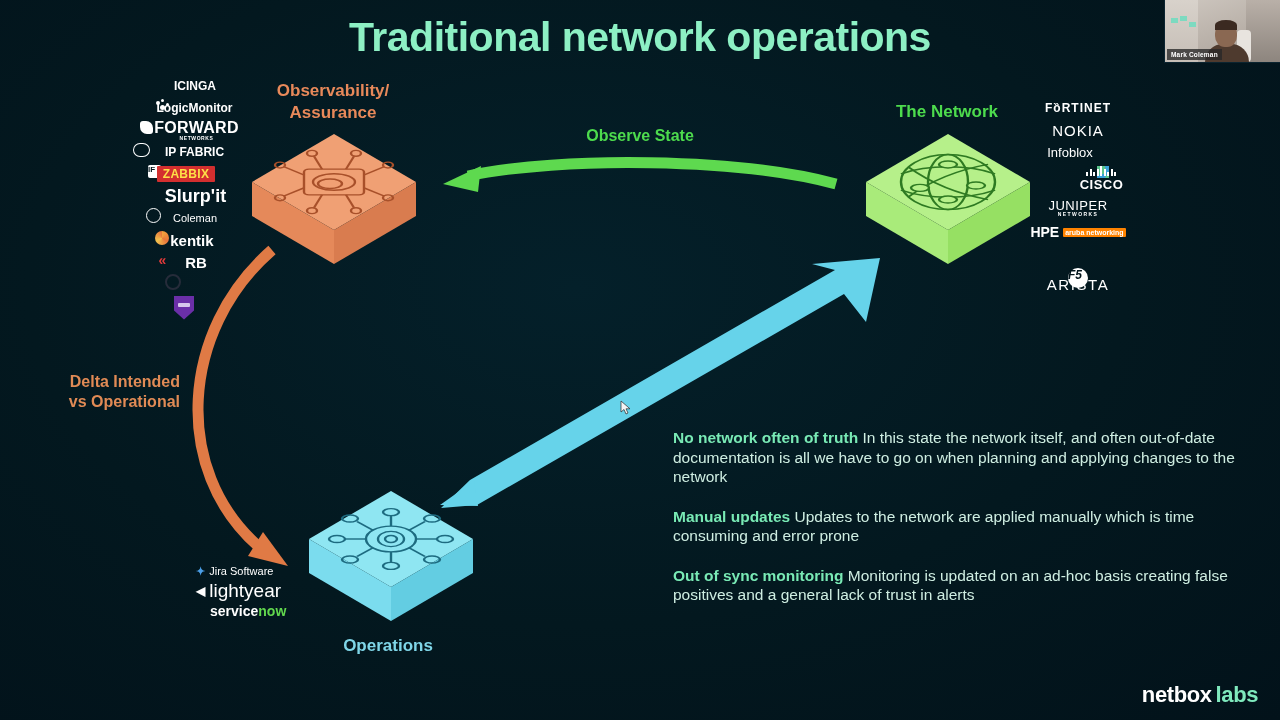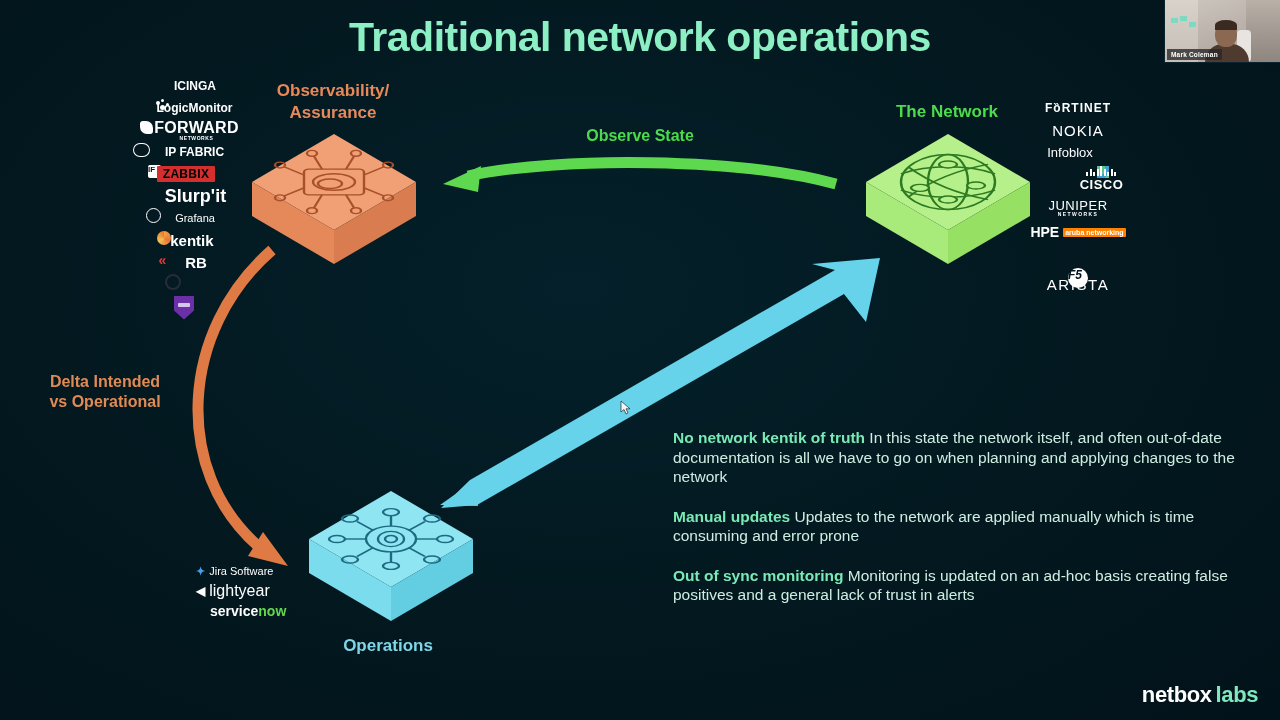--- a/index.html
+++ b/index.html
@@ -41,21 +41,21 @@
     font-size: 17px;
     font-weight: bold;
     line-height: 1.28;
   }
   #label-observability { left: 248px; top: 80px; width: 170px; color: #e8895a; }
   #label-network       { left: 877px; top: 101px; width: 140px; color: #4ddb4d; }
   #label-operations    { left: 322px; top: 635px; width: 132px; color: #7fd6e8; font-size: 17px; }
   #label-observe-state { left: 520px; top: 126px; width: 240px; color: #4ddb4d; font-size: 16px; font-weight: bold; }
   #label-delta {
     left: 30px; top: 372px; width: 150px; color: #e08a55;
-    font-size: 16px; font-weight: bold; text-align: center; line-height: 1.28;
+    font-size: 16px; font-weight: bold; text-align: right; line-height: 1.28;
   }
 
   
   .logo-col {
     position: absolute;
     display: flex;
     flex-direction: column;
     align-items: center;
   }
   #logos-observability { left: 130px; top: 78px; width: 112px; gap: 6px; }
@@ -80,21 +80,21 @@
   }
   .lg-sub { font-size: 5px; font-weight: bold; letter-spacing: 0.6px; line-height: 1; }
 
   
   .icinga-mark { width: 14px; height: 14px; position: relative; }
   .icinga-mark i {
     position: absolute; background: #fff; border-radius: 50%;
   }
   
   .zabbix-box {
-    background: #d32f2f; color: #000000; padding: 1px 6px; font-size: 12px;
+    background: #d32f2f; color: #fde047; padding: 1px 6px; font-size: 12px;
     font-weight: bold; letter-spacing: 0.3px; border-radius: 1px;
   }
   .grafana-mark { width: 14px; height: 14px; border-radius: 50%;
     background: conic-gradient(#f2a33c, #e8743b, #f2c14e, #e8743b); }
   .kentik-mark { color: #e03a3a; font-size: 14px; font-weight: bold; }
   .rb-mark { width: 12px; height: 12px; border-radius: 50%; border: 2.5px solid #262c3a; }
   .shield {
     width: 20px; height: 24px; background: #6b2fa8;
     clip-path: polygon(0 0, 100% 0, 100% 62%, 50% 100%, 0 62%);
     position: relative;
@@ -345,21 +345,21 @@
       <span class="zabbix-box">ZABBIX</span>
     </div>
 
     <div class="logo">
       <span class="mark slurpit-mark"></span>
       <span style="font-size:18px;">Slurp'it</span>
     </div>
 
     <div class="logo">
       <span class="mark grafana-mark"></span>
-      <span style="font-size:11px;font-weight:normal;">Grafana</span>
+      <span style="font-size:11px;font-weight:normal;">Coleman</span>
     </div>
 
     <div class="logo">
       <span class="mark kentik-mark">«</span>
       <span style="font-size:15px;">kentik</span>
     </div>
 
     <div class="logo">
       <span class="mark rb-mark"></span>
       <span style="font-size:15px;">RB</span>
@@ -428,32 +428,32 @@
 
   <div class="logo-col" id="logos-operations">
 
     <div class="logo" style="justify-content:flex-start;width:112px;">
       <span class="jira-mark">✦</span>
       <span style="font-size:11px;font-weight:normal;">Jira Software</span>
     </div>
 
     <div class="logo" style="justify-content:flex-start;width:112px;">
       <span class="ly-mark">◀</span>
-      <span style="font-size:16px;font-weight:normal;">lightyear</span>
+      <span style="font-size:19px;font-weight:normal;">lightyear</span>
     </div>
 
     <div class="logo" style="justify-content:flex-start;width:112px;padding-left:14px;">
       <span style="font-size:14px;">service</span>
       <span class="snow-now" style="font-size:14px;font-weight:bold;margin-left:-4px;">now</span>
     </div>
   </div>
 
   <div id="body-copy">
     <p>
-      <b>No network kentik of truth</b><span> In this state the network itself, and often out-of-date documentation is all we have to go on when planning and applying changes to the network</span>
+      <b>No network often of truth</b><span> In this state the network itself, and often out-of-date documentation is all we have to go on when planning and applying changes to the network</span>
     </p>
     <p>
       <b>Manual updates</b><span> Updates to the network are applied manually which is time consuming and error prone</span>
     </p>
     <p>
       <b>Out of sync monitoring</b><span> Monitoring is updated on an ad-hoc basis creating false positives and a general lack of trust in alerts</span>
     </p>
   </div>
 
   <div id="brand">

